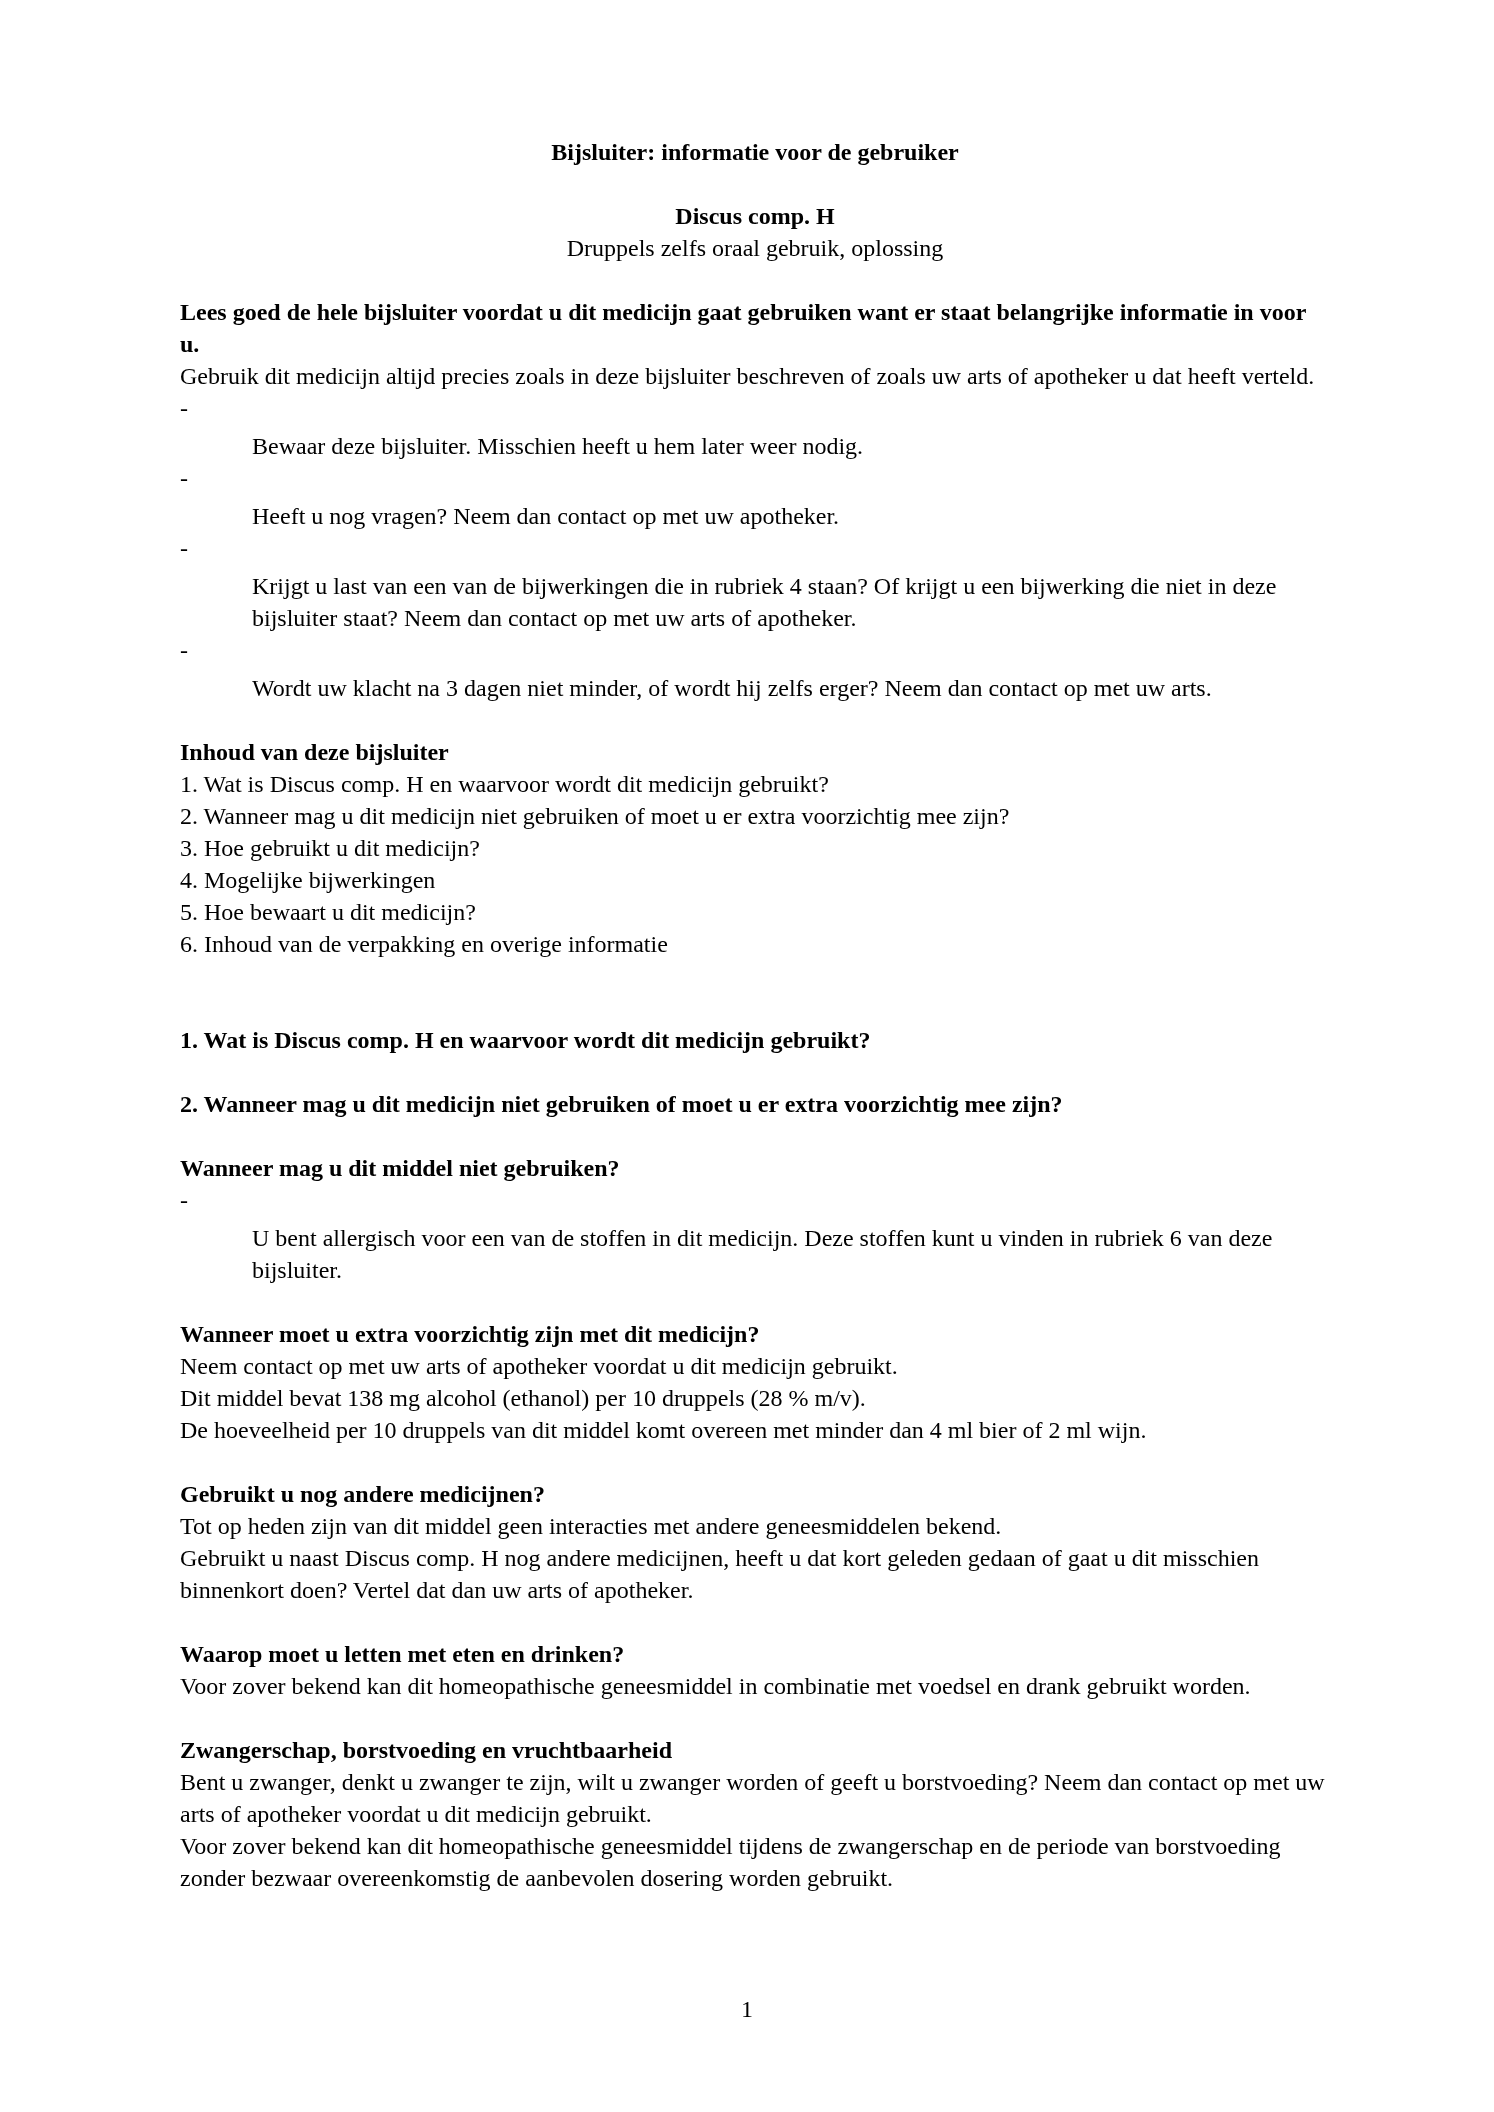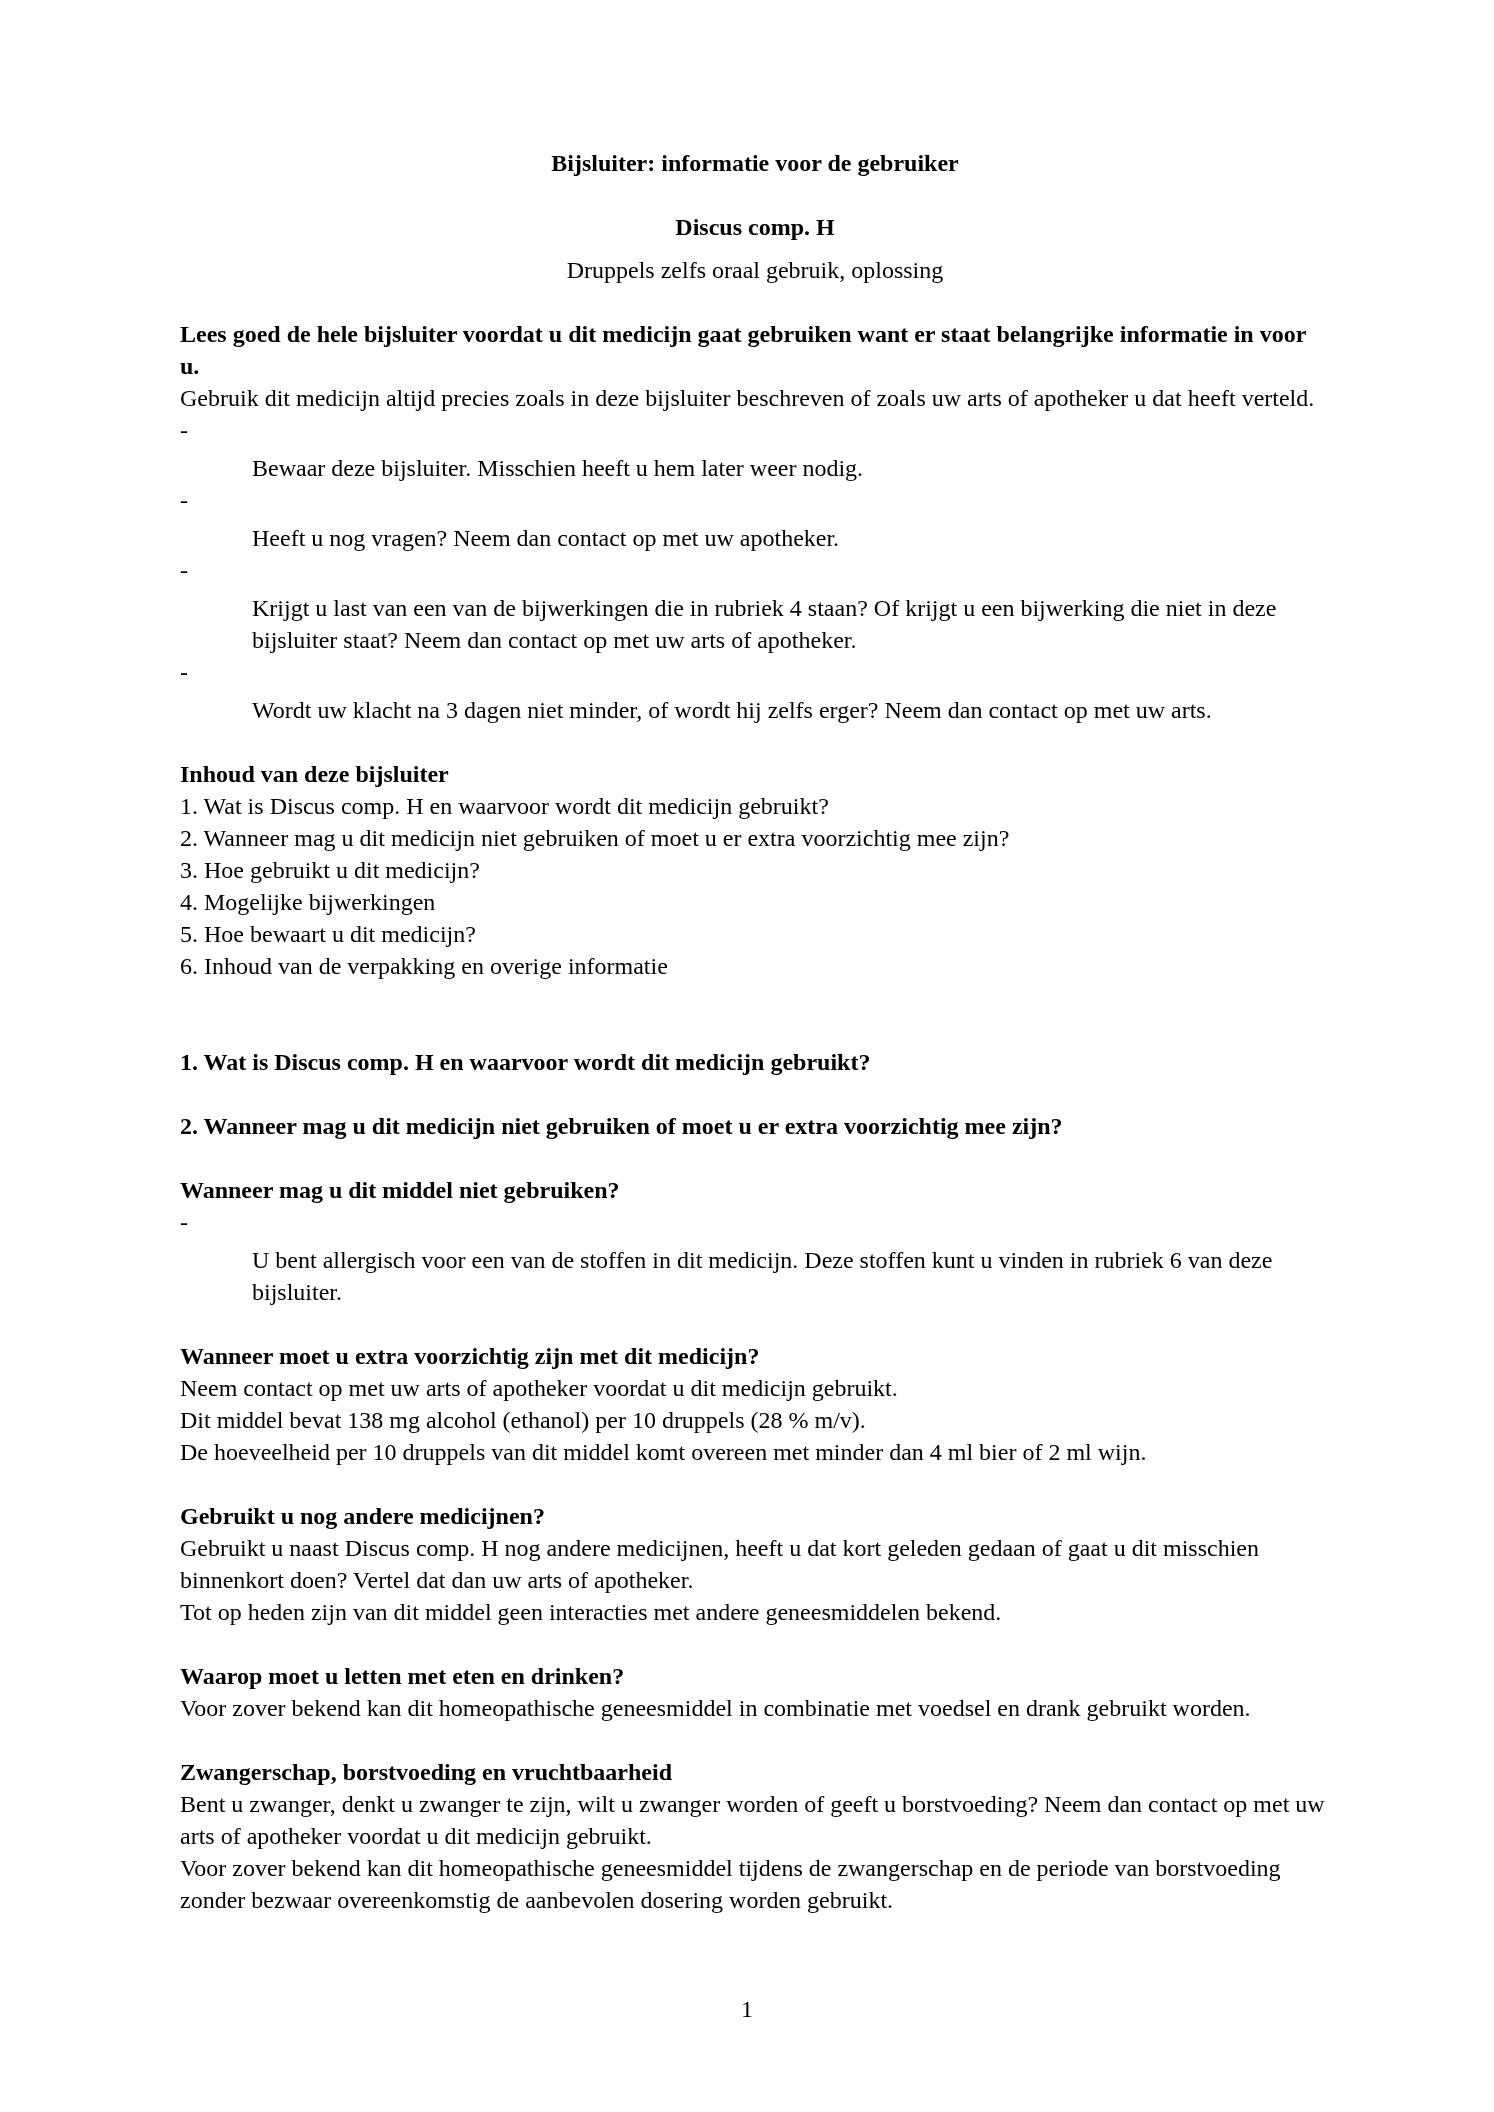--- a/index.html
+++ b/index.html
@@ -18,21 +18,21 @@
       line-height: 32px;
       overflow: hidden;
     }
     .content {
       position: absolute;
       left: 180px;
       top: 136px;
       width: 1150px;
     }
     .b { font-weight: bold; }
-    .center { text-align: center; margin-top: 11px; }
+    .center { text-align: center; }
     .mb1 { margin-bottom: 32px; }
     .mb2 { margin-bottom: 64px; }
     .li { display: flex; }
     .li .dash { flex: 0 0 72px; width: 72px; }
     .li .txt { flex: 1 1 auto; margin-top: 38px; }
     .footer {
       position: absolute;
       top: 1993px;
       left: 0;
       width: 1494px;
@@ -96,22 +96,22 @@
 
     <div class="b">Wanneer moet u extra voorzichtig zijn met dit medicijn?</div>
     <div class="mb1">
       <div>Neem contact op met uw arts of apotheker voordat u dit medicijn gebruikt.</div>
       <div>Dit middel bevat 138 mg alcohol (ethanol) per 10 druppels (28 % m/v).</div>
       <div>De hoeveelheid per 10 druppels van dit middel komt overeen met minder dan 4 ml bier of 2 ml wijn.</div>
     </div>
 
     <div class="b">Gebruikt u nog andere medicijnen?</div>
     <div class="mb1">
+      <div>Tot op heden zijn van dit middel geen interacties met andere geneesmiddelen bekend.</div>
       <div>Gebruikt u naast Discus comp. H nog andere medicijnen, heeft u dat kort geleden gedaan of gaat u dit misschien binnenkort doen? Vertel dat dan uw arts of apotheker.</div>
-      <div>Tot op heden zijn van dit middel geen interacties met andere geneesmiddelen bekend.</div>
     </div>
 
     <div class="b">Waarop moet u letten met eten en drinken?</div>
     <div class="mb1">
       <div>Voor zover bekend kan dit homeopathische geneesmiddel in combinatie met voedsel en drank gebruikt worden.</div>
     </div>
 
     <div class="b">Zwangerschap, borstvoeding en vruchtbaarheid</div>
     <div>
       <div>Bent u zwanger, denkt u zwanger te zijn, wilt u zwanger worden of geeft u borstvoeding? Neem dan contact op met uw arts of apotheker voordat u dit medicijn gebruikt.</div>

